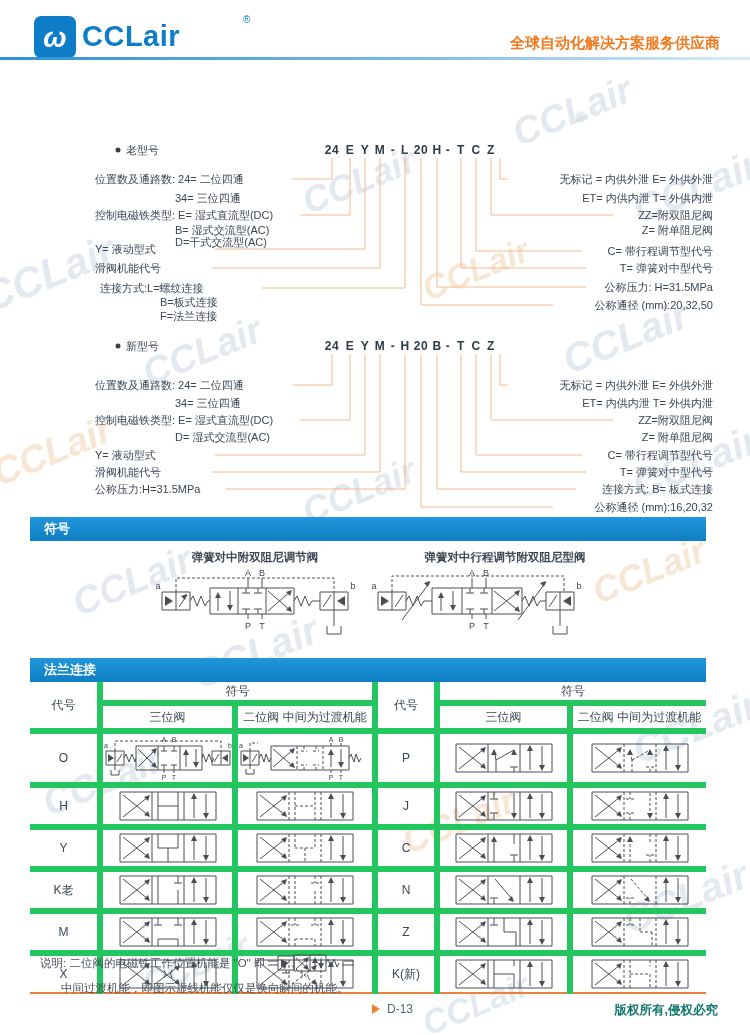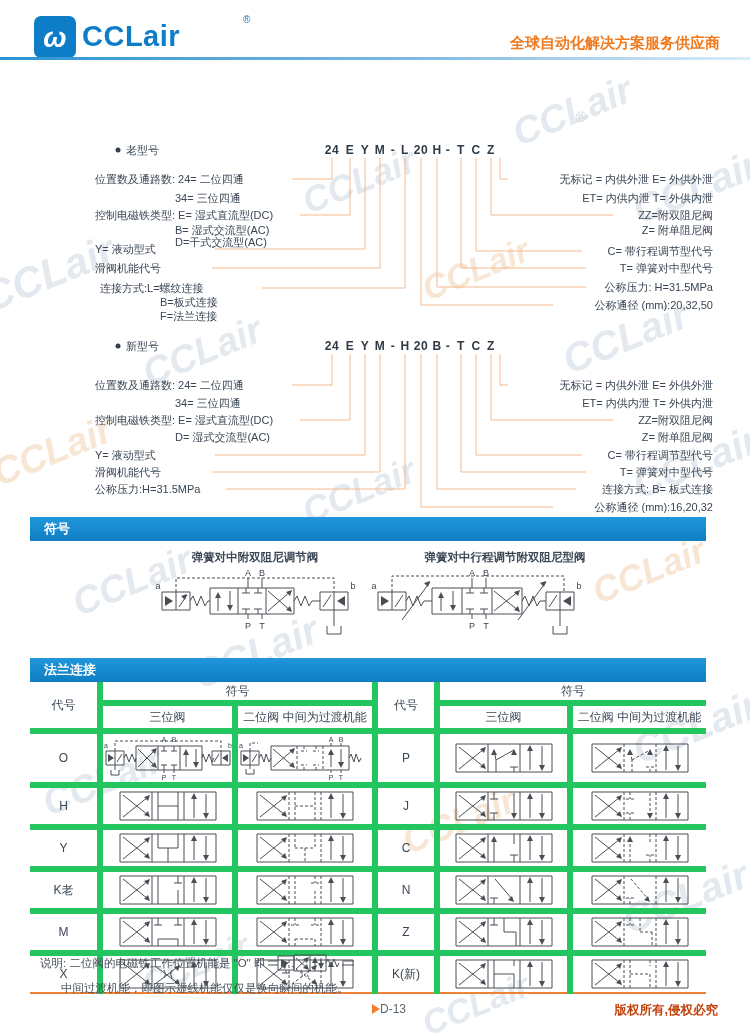--- a/index.html
+++ b/index.html
@@ -40,25 +40,25 @@
   table.spool tr.h2 td{height:22px;}
   table.spool tr.orow td{height:44px;}
   table.spool tr.drow td{height:36px;}
   table.spool tr.last td{border-bottom:2px solid #f08238;}
   .vs{display:flex;justify-content:center;align-items:center;}
   
   .note{position:absolute;left:40px;top:950px;width:690px;font-size:11.5px;color:#474f59;}
   .note .l1{display:flex;align-items:center;gap:3px;flex-wrap:nowrap;white-space:nowrap;}
   .note .l2{margin-top:5px;padding-left:21px;}
   
-  .pageno{position:absolute;left:372px;top:1002px;display:flex;align-items:center;
+  .pageno{position:absolute;left:372px;top:1002px;display:flex;align-items:center;gap:7px;
           font-size:12px;color:#5a6670;}
   .tri{width:0;height:0;border-top:5px solid transparent;border-bottom:5px solid transparent;
        border-left:8px solid #f08030;}
-  .copyright{position:absolute;right:32px;top:1002px;font-weight:bold;font-size:12.5px;color:#c2410c;}
+  .copyright{position:absolute;right:32px;top:1002px;font-weight:bold;font-size:12.5px;color:#0f766e;}
 </style>
 </head>
 <body>
 
 <div class="page">
   <div class="wm-layer" id="wmLayer">
       <span style="left: 510px; top: 90px; font-size: 38px; color: rgb(227, 233, 238);">CCLair</span>
       <span style="left: 300px; top: 160px; font-size: 36px; color: rgb(227, 233, 238);">CCLair</span>
       <span style="left: 630px; top: 165px; font-size: 40px; color: rgb(227, 233, 238);">CCLair</span>
       <span style="left: -20px; top: 250px; font-size: 42px; color: rgb(227, 233, 238);">CCLair</span>

